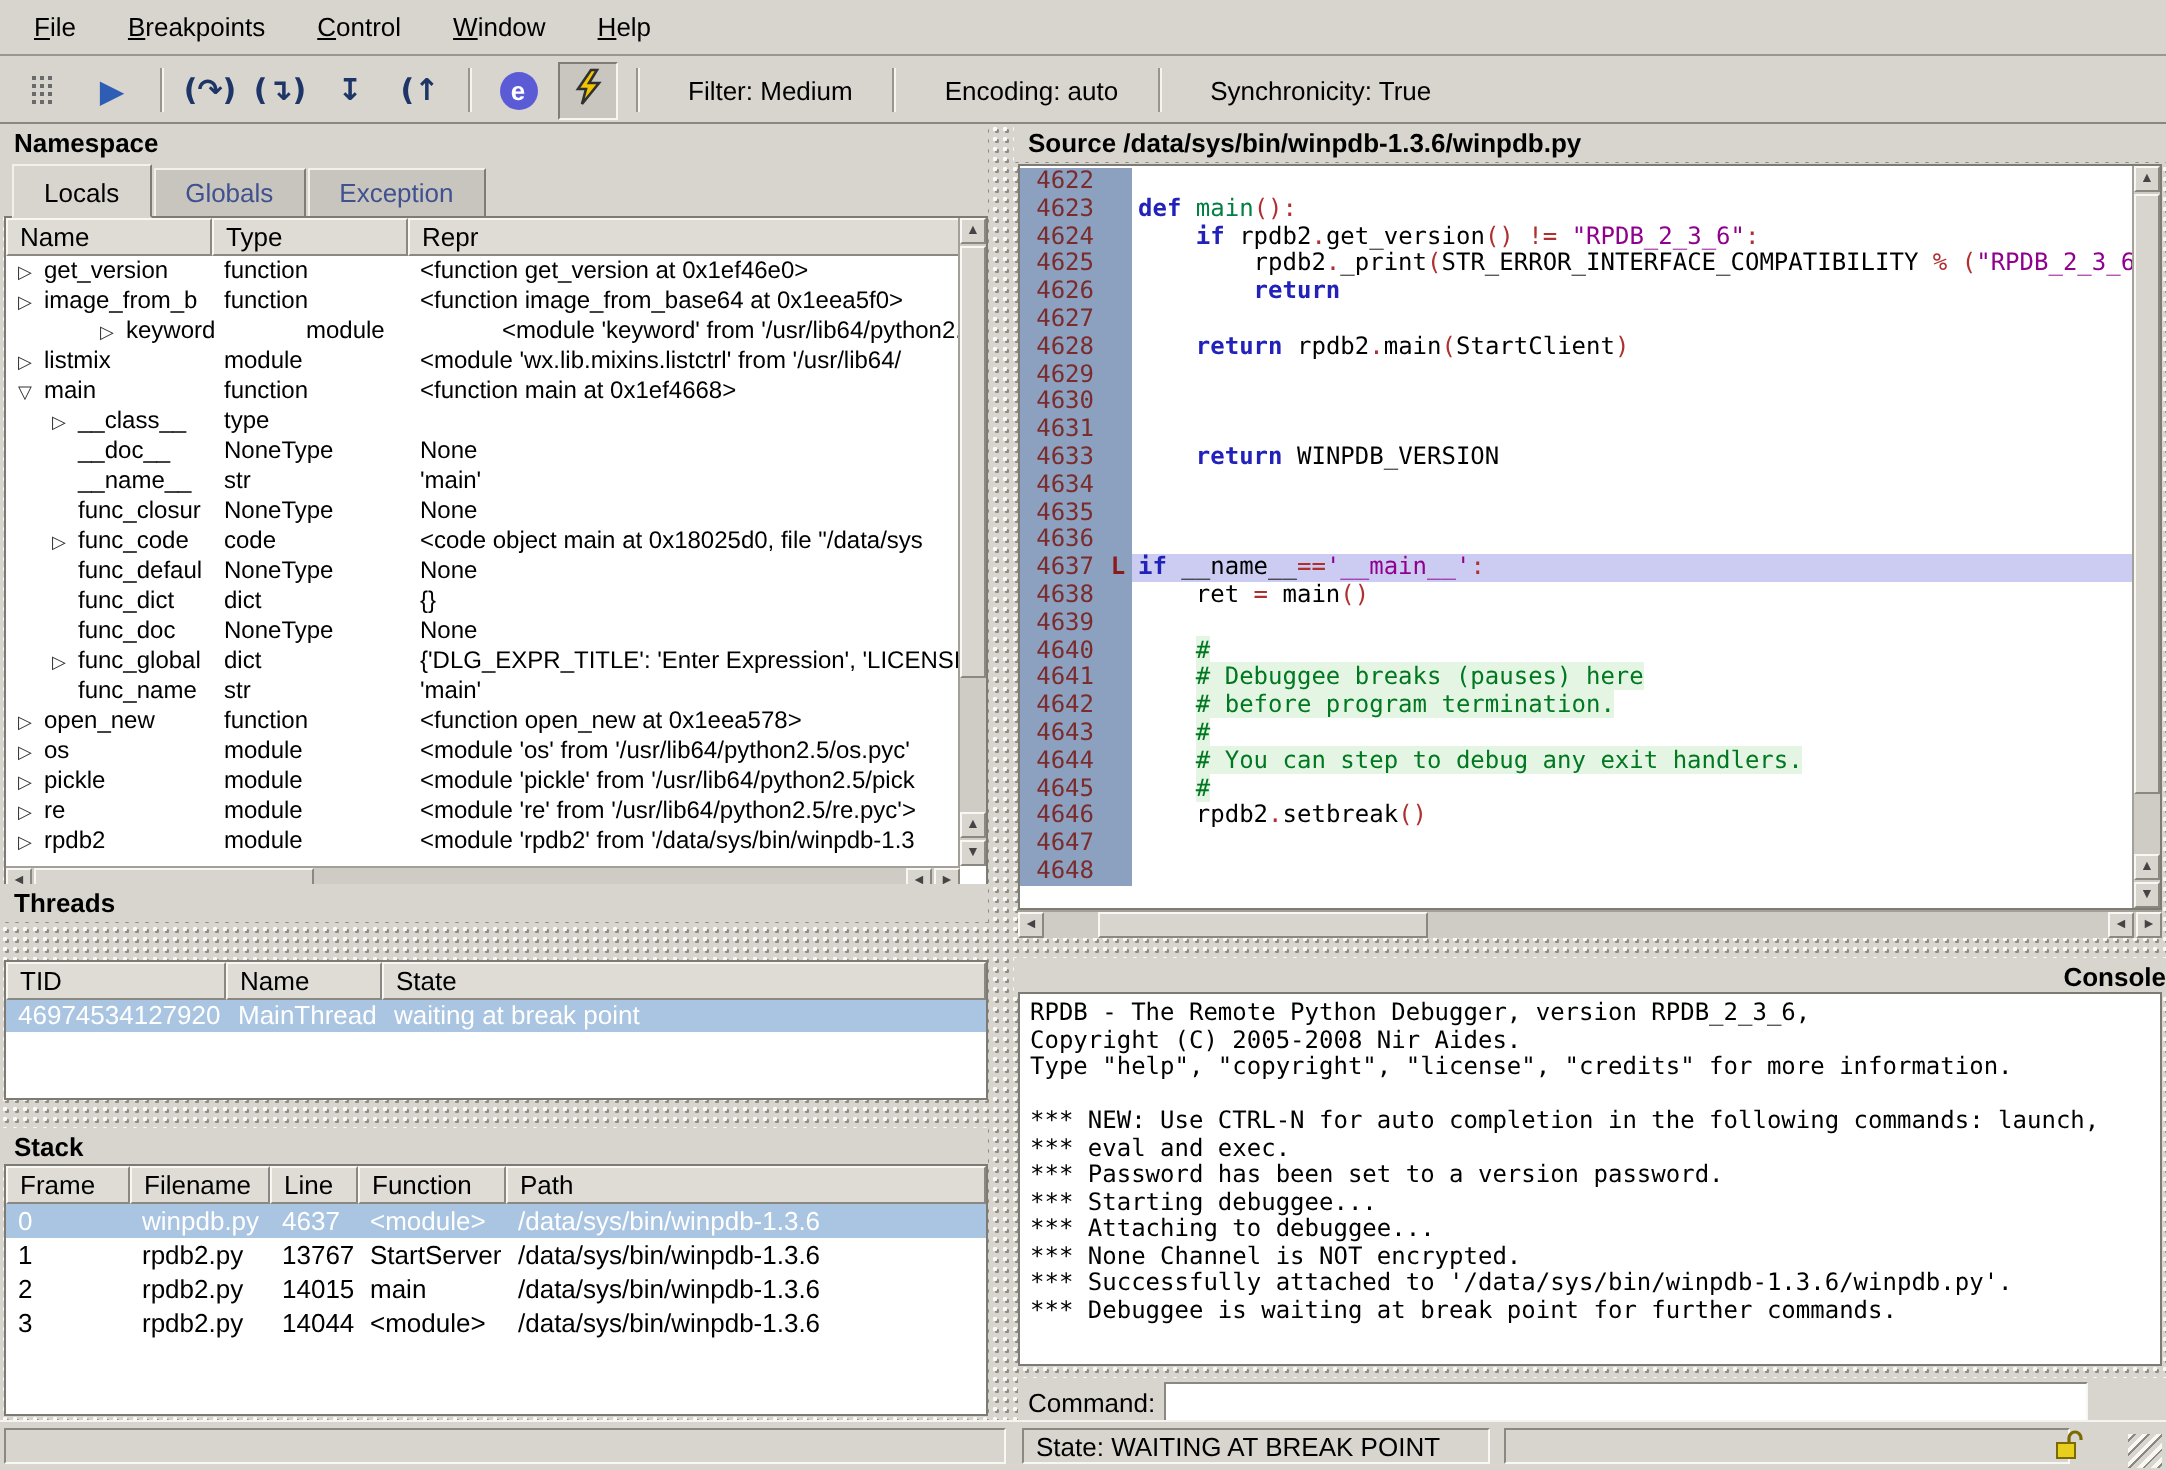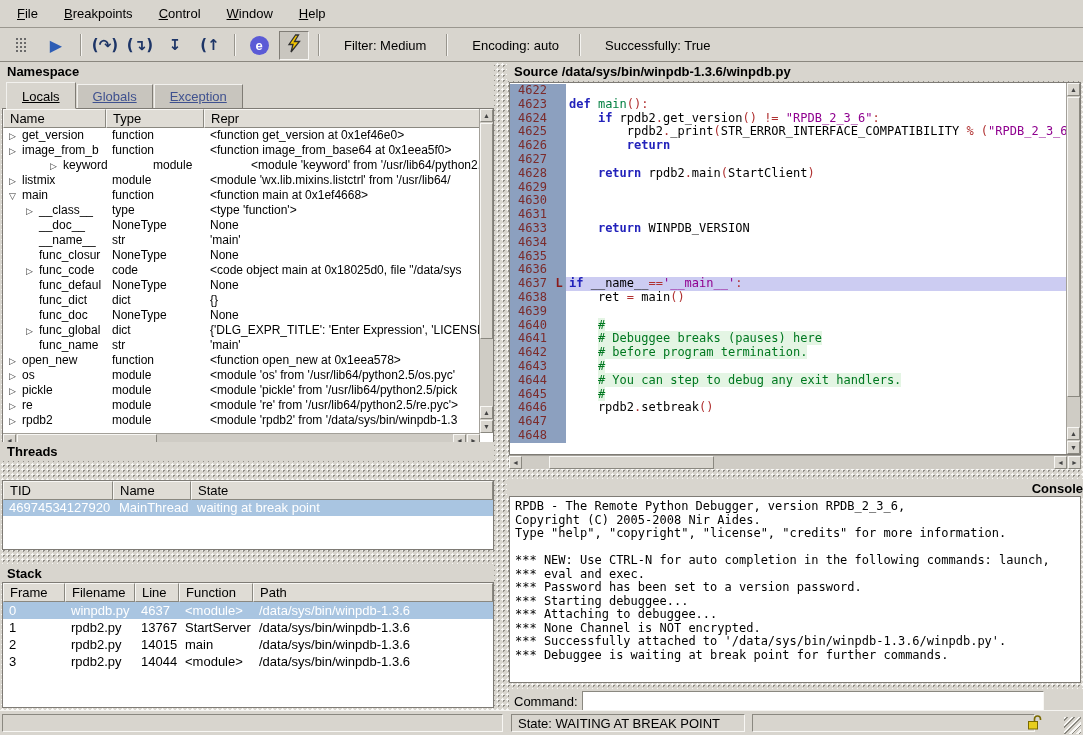--- a/index.html
+++ b/index.html
@@ -37,21 +37,21 @@
         background-image:radial-gradient(#fbfaf8 28%,transparent 34%),radial-gradient(#8f8c85 28%,transparent 34%);
         background-size:5px 5px;background-position:0 0,1px 1px;}
   .pane{position:absolute;top:0;height:100%;}
   .pane-left{left:0;width:494px;}
   .pane-right{left:507px;width:576px;}
   .sect-title{font-weight:bold;background:#d8d5ce;padding:2px 0 2px 7px;white-space:nowrap;}
 
   
   .tabs{position:absolute;left:0;top:18px;width:100%;height:28px;background:#d8d5ce;display:flex;align-items:flex-end;padding-left:6px;box-sizing:border-box;}
   .tab{padding:4px 15px 4px 15px;background:#c8c5be;color:#3f518f;border:1px solid;
-       border-color:#f2f1ee #7f7c75 #7f7c75 #f2f1ee;border-bottom:none;margin-right:1px;font-size:13px;text-decoration:underline;}
+       border-color:#f2f1ee #7f7c75 #7f7c75 #f2f1ee;border-bottom:none;margin-right:1px;font-size:13px;}
   .tab.active{background:#d8d5ce;color:#000;padding-top:6px;border-bottom:1px solid #d8d5ce;margin-bottom:-1px;z-index:2;}
 
   
   .listbox{position:absolute;left:2px;background:#fff;border:1px solid #7e7b75;box-sizing:border-box;overflow:hidden;}
   .lheader{display:flex;height:19px;background:#dfdcd5;}
   .hcell{border:1px solid;border-color:#f8f7f4 #8a8880 #8a8880 #f8f7f4;box-sizing:border-box;
          padding:1px 0 0 6px;font-size:13px;white-space:nowrap;overflow:hidden;background:#dfdcd5;}
   .lrows{position:relative;background:#fff;}
   .lrow{display:flex;white-space:nowrap;}
   .lrow.selected{background:var(--selection,#a9c5e1);color:#fff;}
@@ -145,21 +145,21 @@
           <span><svg width="16" height="19" viewBox="0 0 16 19">
               <path d="M9.5 1 L3 10.5 L7 10.5 L5 18 L13.5 7.5 L8.5 7.5 L12.5 1 Z" fill="#f2c500" stroke="#303030" stroke-width="1.3"></path>
             </svg></span>
         </span>
         <span class="tb-sep"></span>
       </div>
     <span class="tb-label">Filter: Medium</span>
     <span class="tb-sep"></span>
     <span class="tb-label">Encoding: auto</span>
     <span class="tb-sep"></span>
-    <span class="tb-label">Successfully: True</span>
+    <span class="tb-label">Synchronicity: True</span>
   </div>
 
   <div class="main">
 
     <div class="sash" style="left:494px;top:0;width:13px;height:100%;"></div>
     <div class="sash" style="left:0;top:386px;width:494px;height:14px;"></div>
     <div class="sash" style="left:0;top:488px;width:494px;height:14px;"></div>
     <div class="sash" style="left:507px;top:407px;width:576px;height:12px;"></div>
 
     <div class="pane pane-left">
@@ -199,21 +199,20 @@
               <span class="cell" style="flex: 1 1 0%;">&lt;module 'wx.lib.mixins.listctrl' from '/usr/lib64/</span>
             </div>
             <div class="lrow ns-row">
               <span class="cell" style="width: 103px; padding-left: 6px;"><span class="arrow">▽</span>main</span>
               <span class="cell" style="width: 98px;">function</span>
               <span class="cell" style="flex: 1 1 0%;">&lt;function main at 0x1ef4668&gt;</span>
             </div>
             <div class="lrow ns-row">
               <span class="cell" style="width: 103px; padding-left: 23px;"><span class="arrow">▷</span>__class__</span>
               <span class="cell" style="width: 98px;">type</span>
-              <span class="cell" style="flex: 1 1 0%;">&lt;type 'function'&gt;</span>
             </div>
             <div class="lrow ns-row">
               <span class="cell" style="width: 103px; padding-left: 23px;"><span class="arrow"></span>__doc__</span>
               <span class="cell" style="width: 98px;">NoneType</span>
               <span class="cell" style="flex: 1 1 0%;">None</span>
             </div>
             <div class="lrow ns-row">
               <span class="cell" style="width: 103px; padding-left: 23px;"><span class="arrow"></span>__name__</span>
               <span class="cell" style="width: 98px;">str</span>
               <span class="cell" style="flex: 1 1 0%;">'main'</span>

